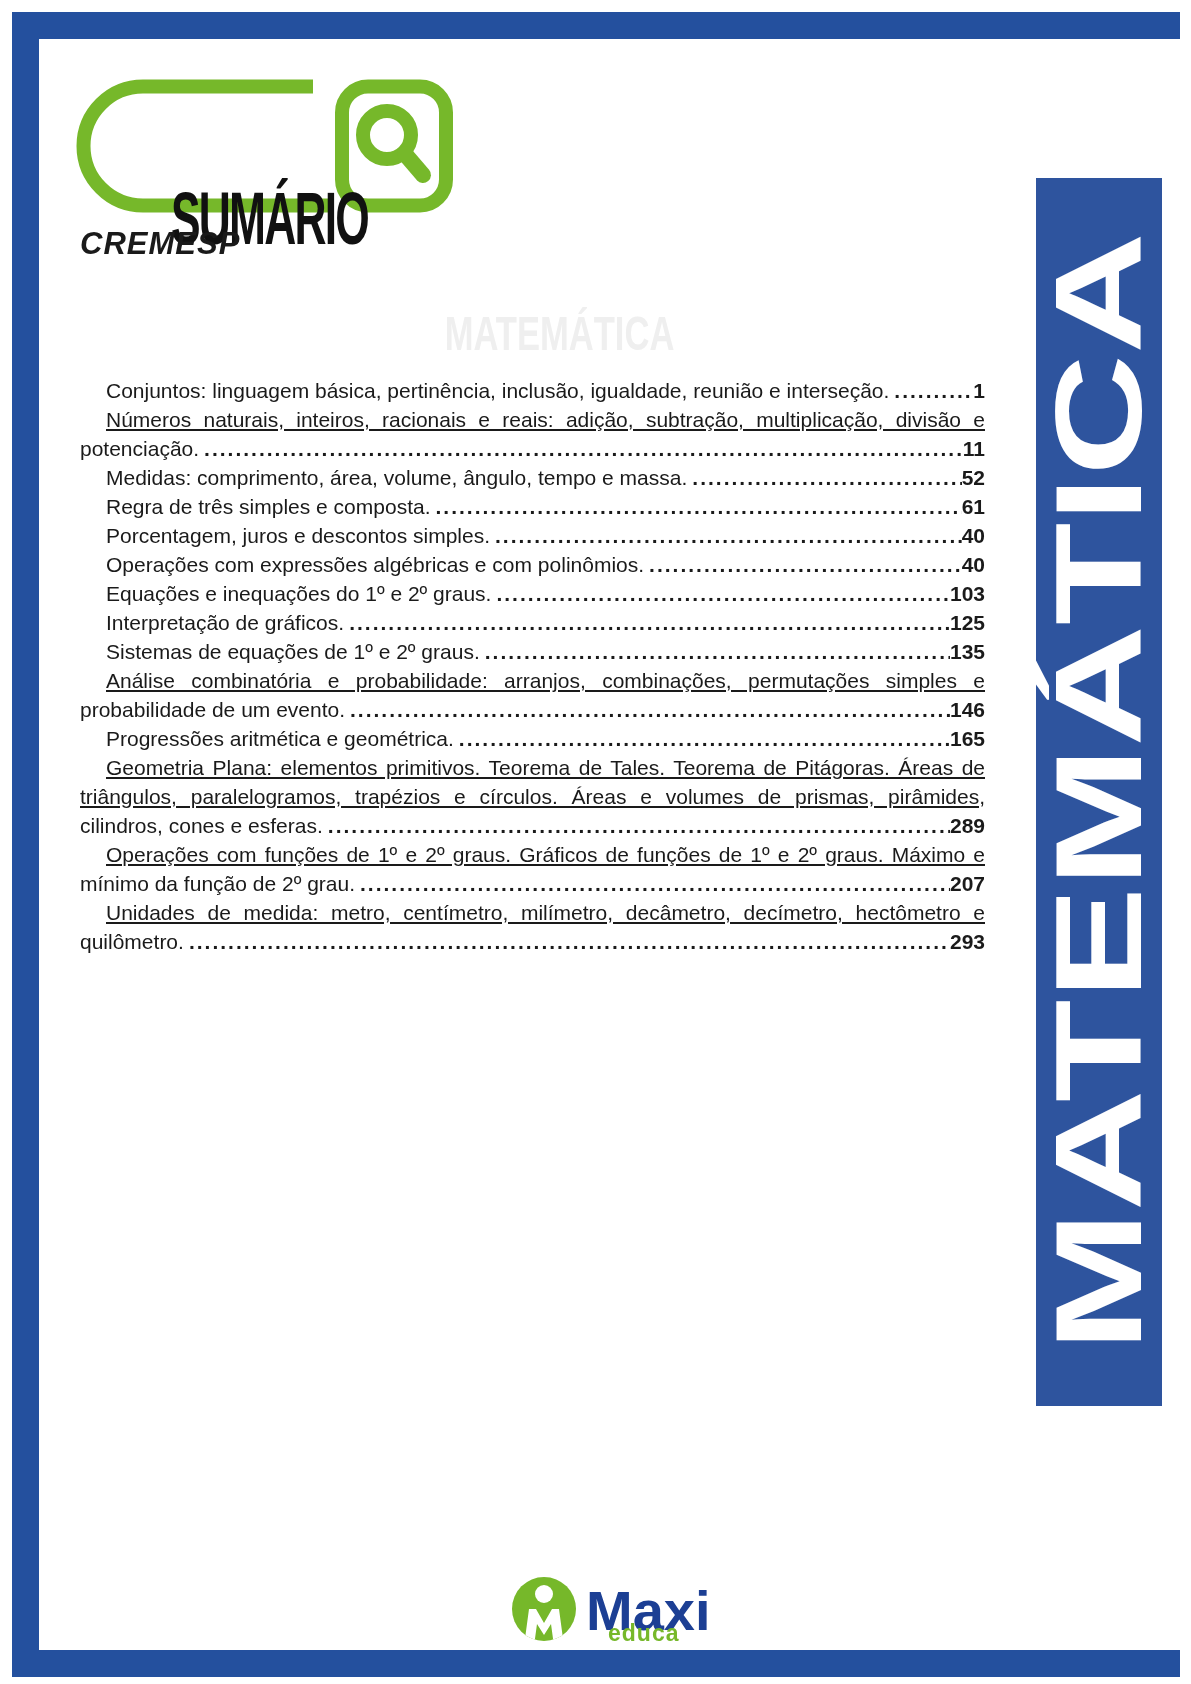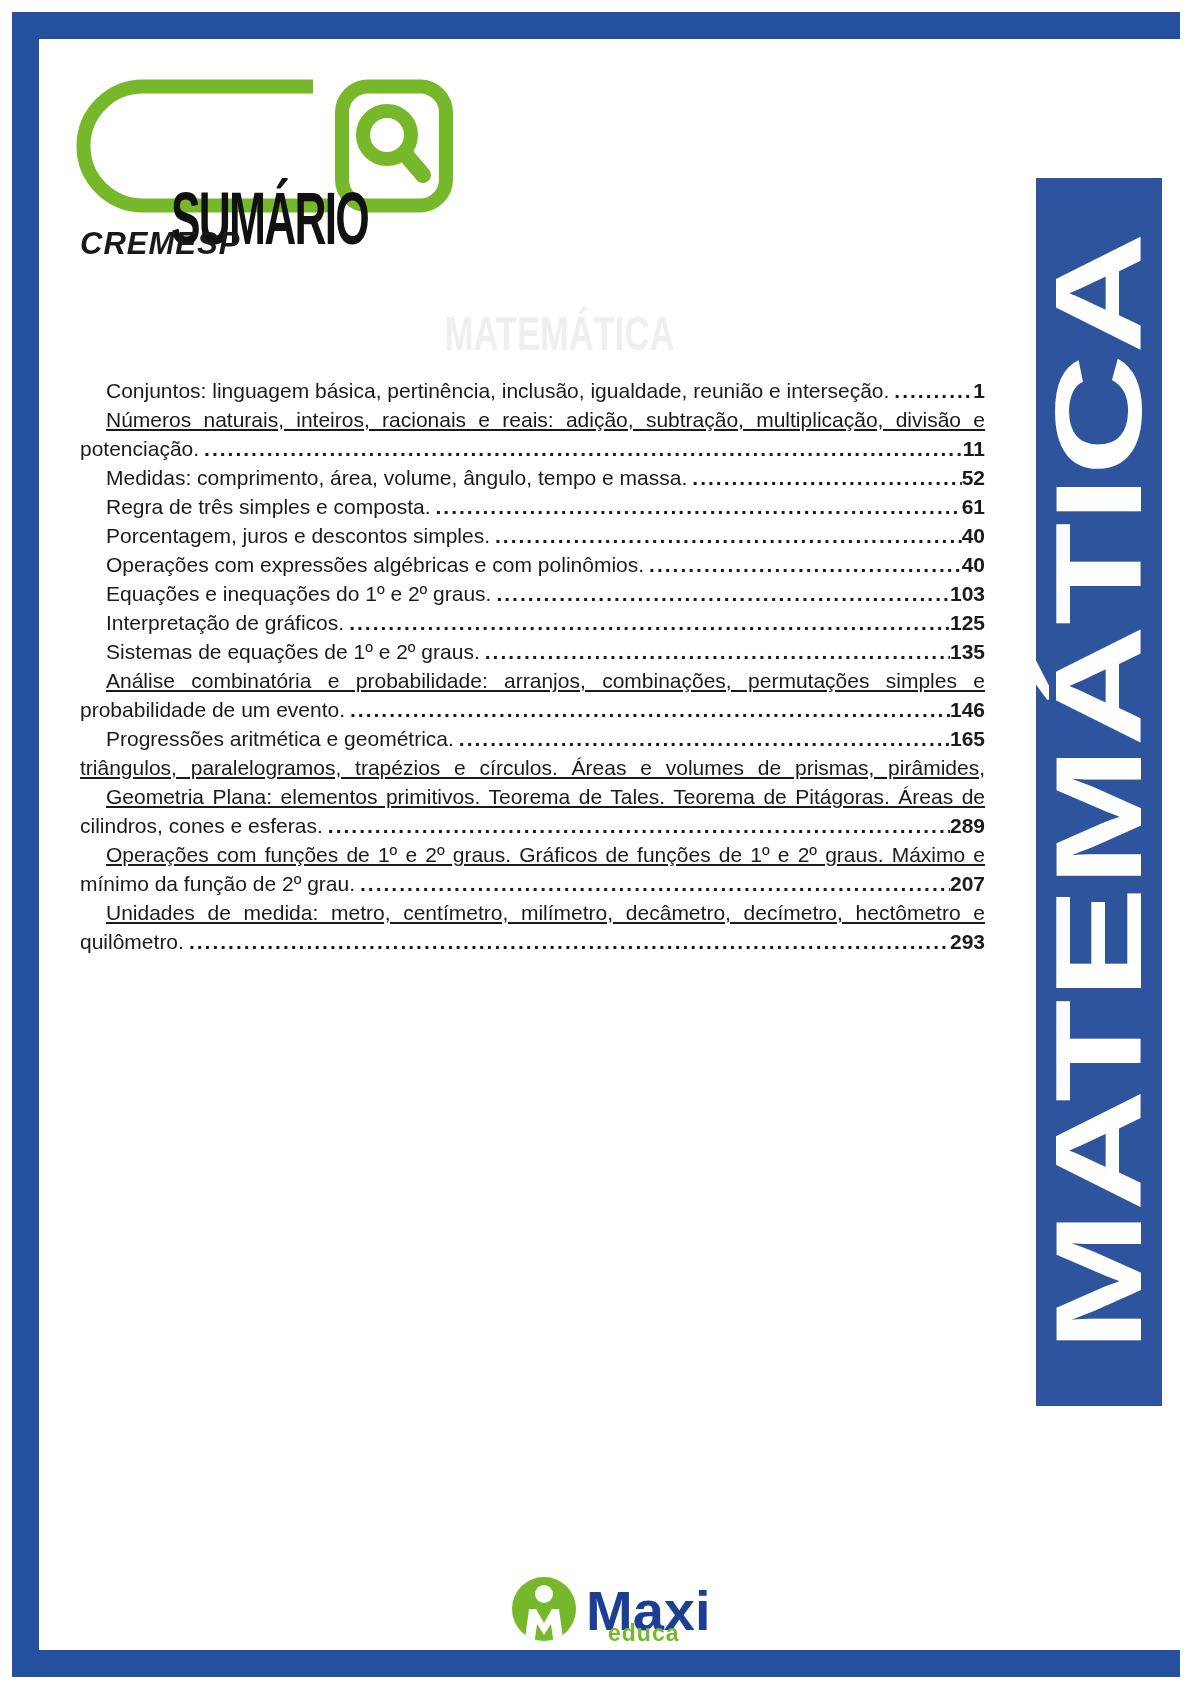--- a/index.html
+++ b/index.html
@@ -159,22 +159,22 @@
     <div class="toc-row">
       <span class="toc-text">probabilidade de um evento.</span>
       <span class="dots"></span>
       <span class="pg">146</span>
     </div>
     <div class="toc-row">
       <span class="toc-text first">Progressões aritmética e geométrica.</span>
       <span class="dots"></span>
       <span class="pg">165</span>
     </div>
+    <div class="toc-line first">Geometria Plana: elementos primitivos. Teorema de Tales. Teorema de Pitágoras. Áreas de</div>
     <div class="toc-line">triângulos, paralelogramos, trapézios e círculos. Áreas e volumes de prismas, pirâmides,</div>
-    <div class="toc-line first">Geometria Plana: elementos primitivos. Teorema de Tales. Teorema de Pitágoras. Áreas de</div>
     <div class="toc-row">
       <span class="toc-text">cilindros, cones e esferas.</span>
       <span class="dots"></span>
       <span class="pg">289</span>
     </div>
     <div class="toc-line first">Operações com funções de 1º e 2º graus. Gráficos de funções de 1º e 2º graus. Máximo e</div>
     <div class="toc-row">
       <span class="toc-text">mínimo da função de 2º grau.</span>
       <span class="dots"></span>
       <span class="pg">207</span>

